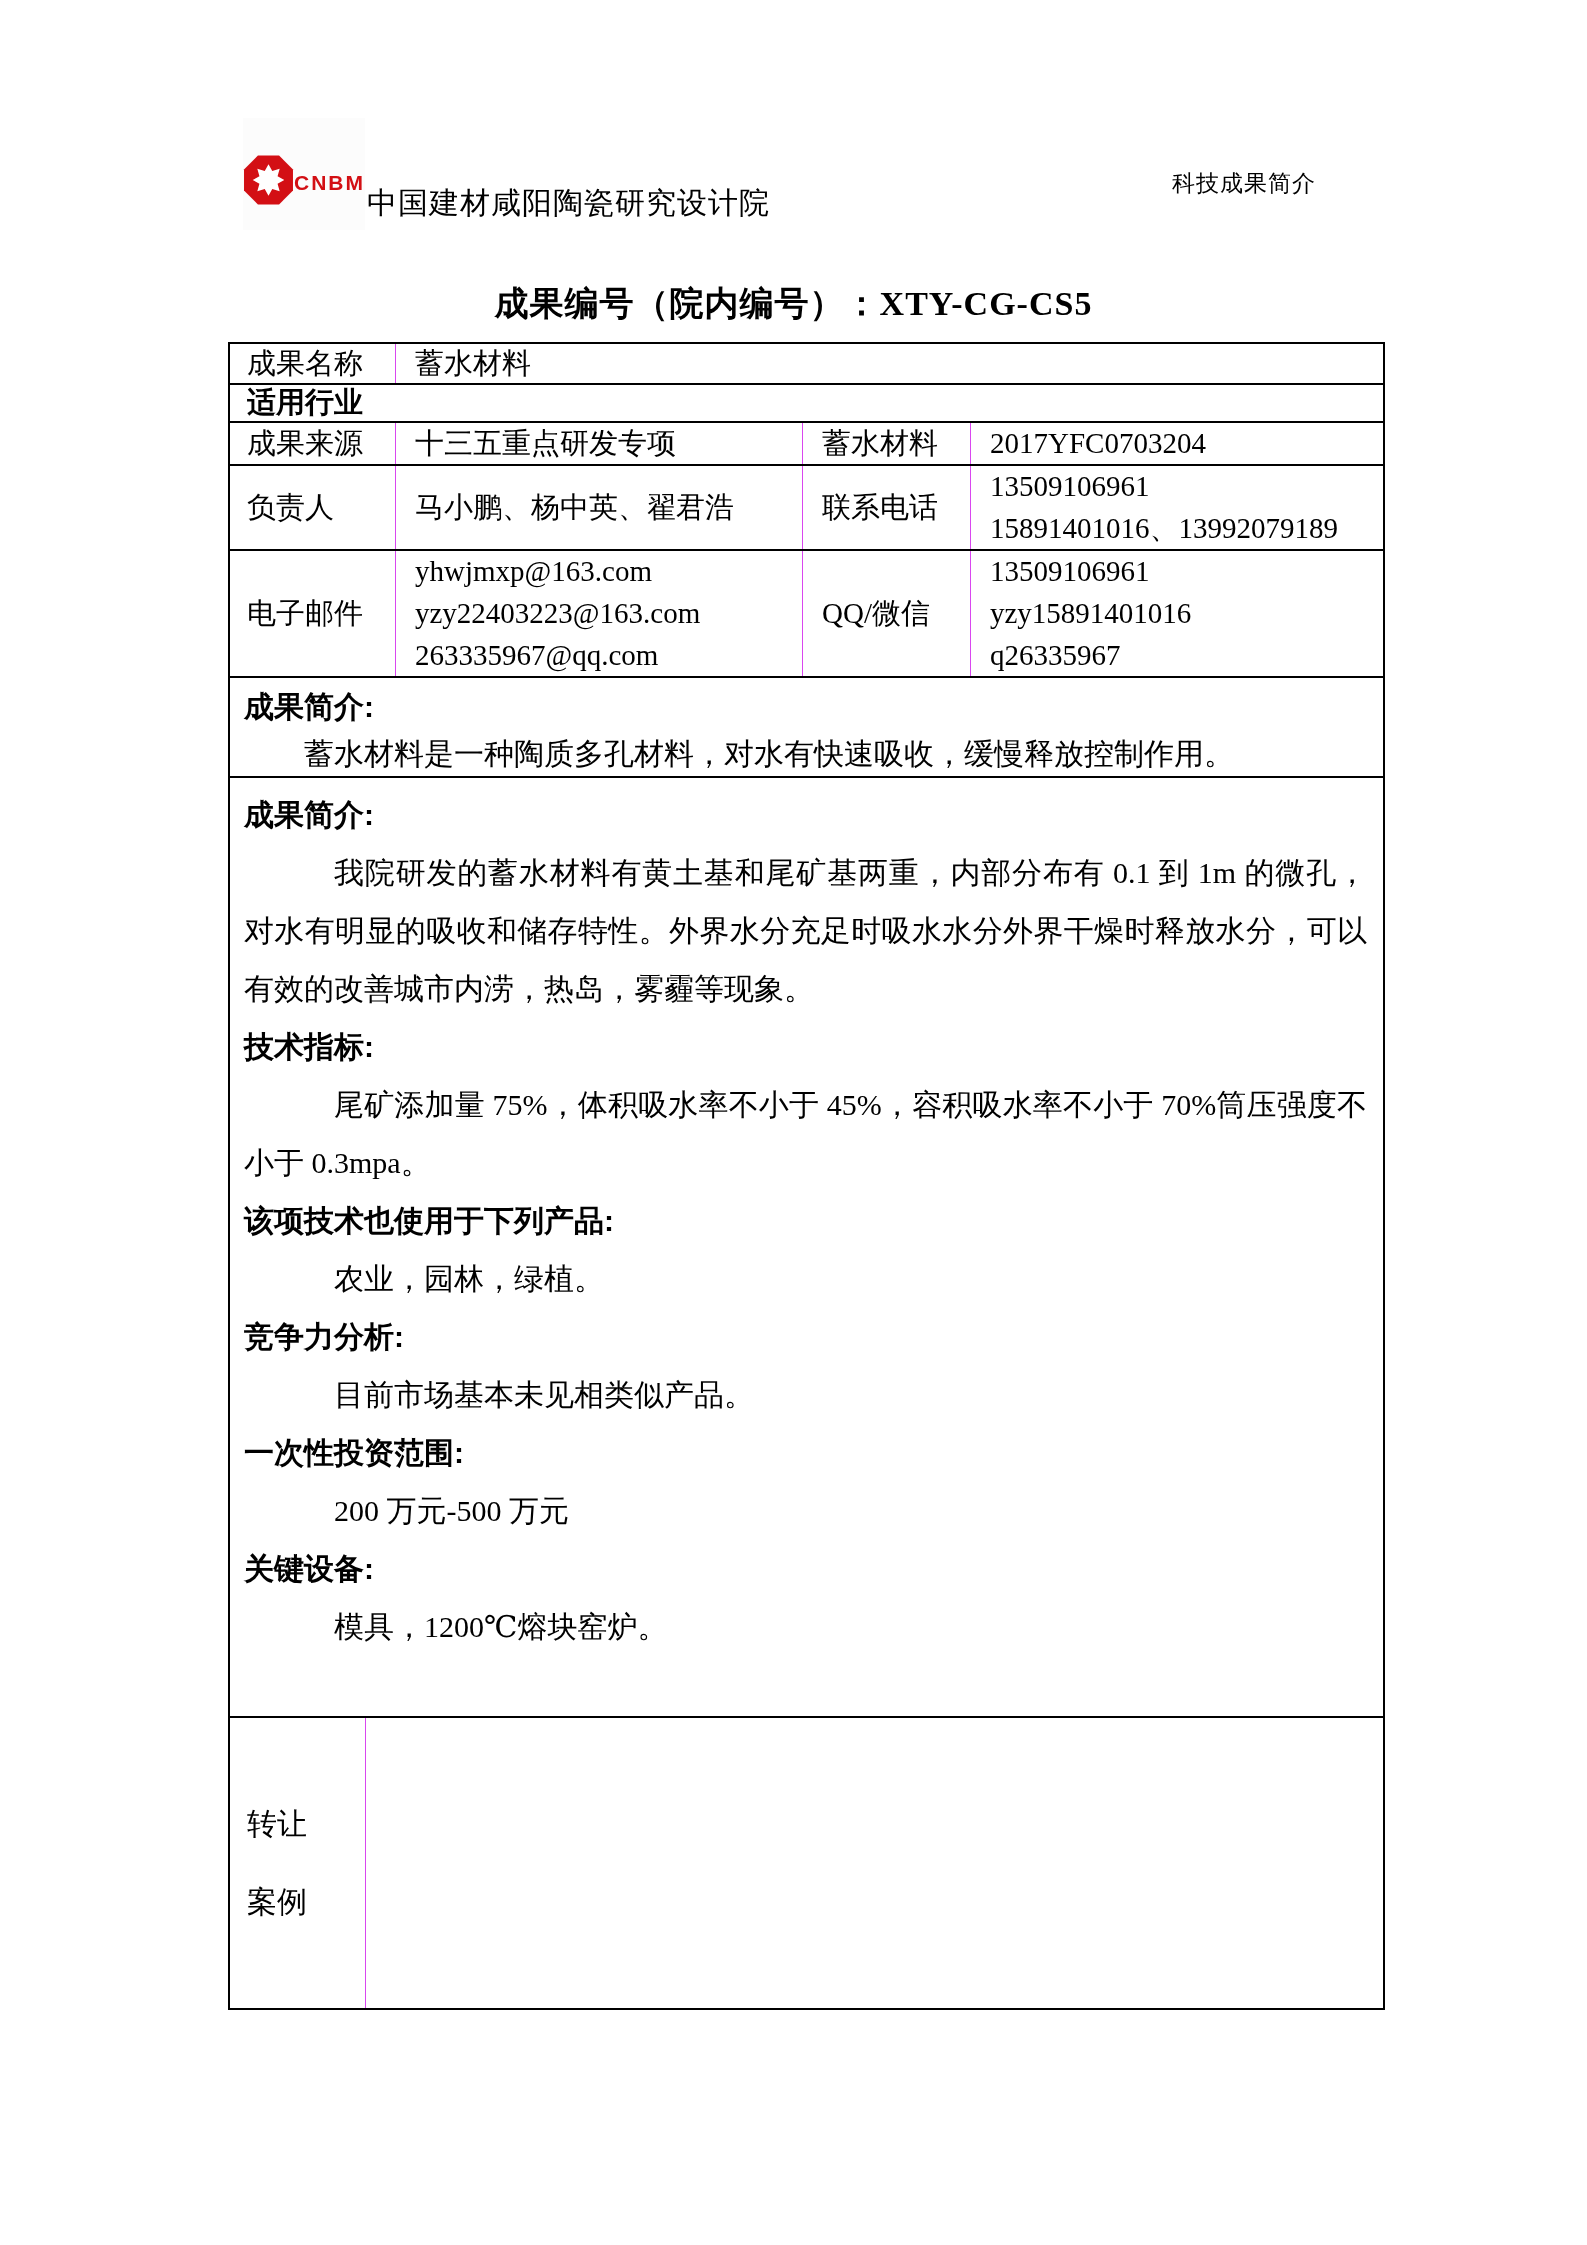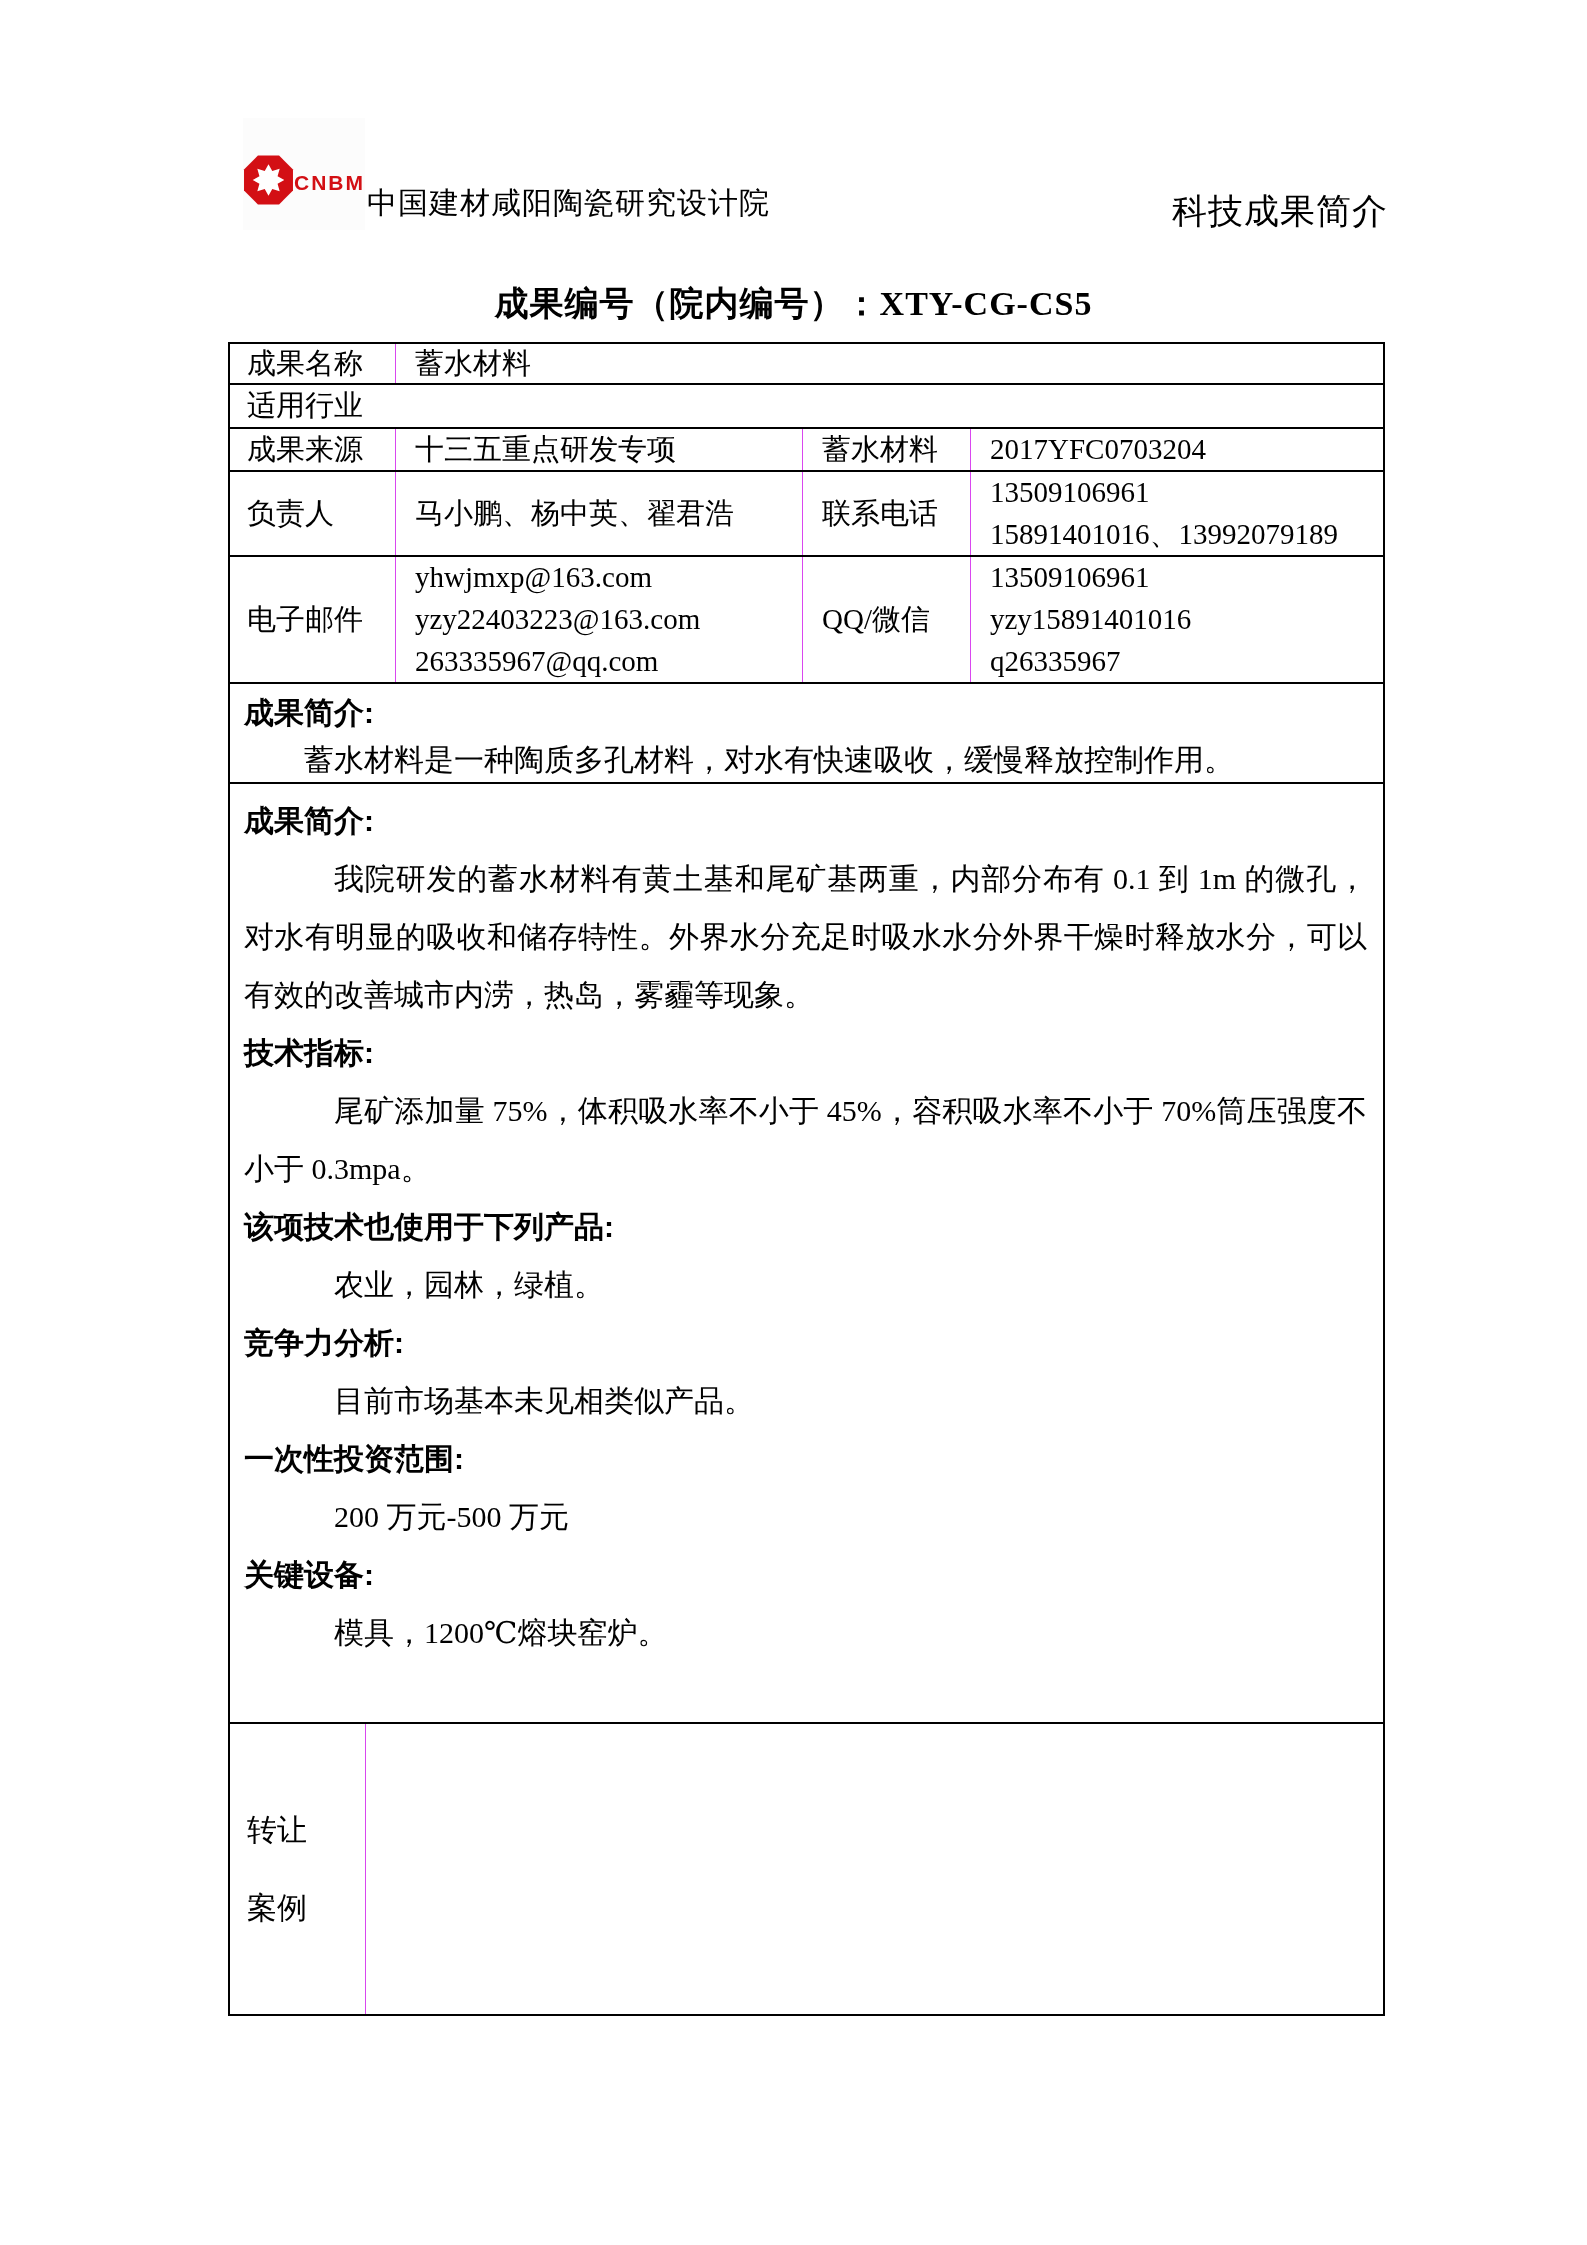--- a/index.html
+++ b/index.html
@@ -37,23 +37,23 @@
     position: absolute;
     left: 367px; top: 183px;
     font-family: "Liberation Sans", "DejaVu Sans", sans-serif;
     font-size: 30px;
     letter-spacing: 1px;
     white-space: nowrap;
     text-align: right;
   }
   .doc-type {
     position: absolute;
-    left: 1172px; top: 188px;
-    font-family: "Liberation Sans", "DejaVu Sans", sans-serif;
-    font-size: 35px;
+    left: 1172px; top: 168px;
+    font-family: "Liberation Sans", "DejaVu Sans", sans-serif;
+    font-size: 23px;
     letter-spacing: 1px;
     white-space: nowrap;
   }
 
   
   .doc-title {
     position: absolute;
     left: 0; top: 281px;
     width: 100%;
     text-align: center;
@@ -69,21 +69,21 @@
     width: 1157px;
     border: 2px solid #000;
     background: #fff;
   }
   .trow { display: flex; border-bottom: 2px solid #000; width: 100%; }
   .trow:last-child { border-bottom: none; gap: 20px; }
   .cell { border-right: 1px solid #d946ef; display: flex; align-items: center; }
   .cell:last-child { border-right: none; }
 
   .h41  { height: 41px; }
-  .h44  { height: 44px; }
+  .h44  { height: 38px; font-weight: bold; }
   .h43  { height: 43px; }
   .h85  { height: 85px; }
   .h127 { height: 127px; }
   .h100 { height: 100px; }
   .h940 { height: 940px; }
   .h290 { height: 290px; }
 
   .c-label { width: 166px; padding-left: 17px; font-size: 29px; flex: 0 0 auto; }
   .c-col2  { width: 407px; padding-left: 19px; font-size: 29px; flex: 0 0 auto; }
   .c-col3  { width: 168px; padding-left: 19px; font-size: 29px; flex: 0 0 auto; }

